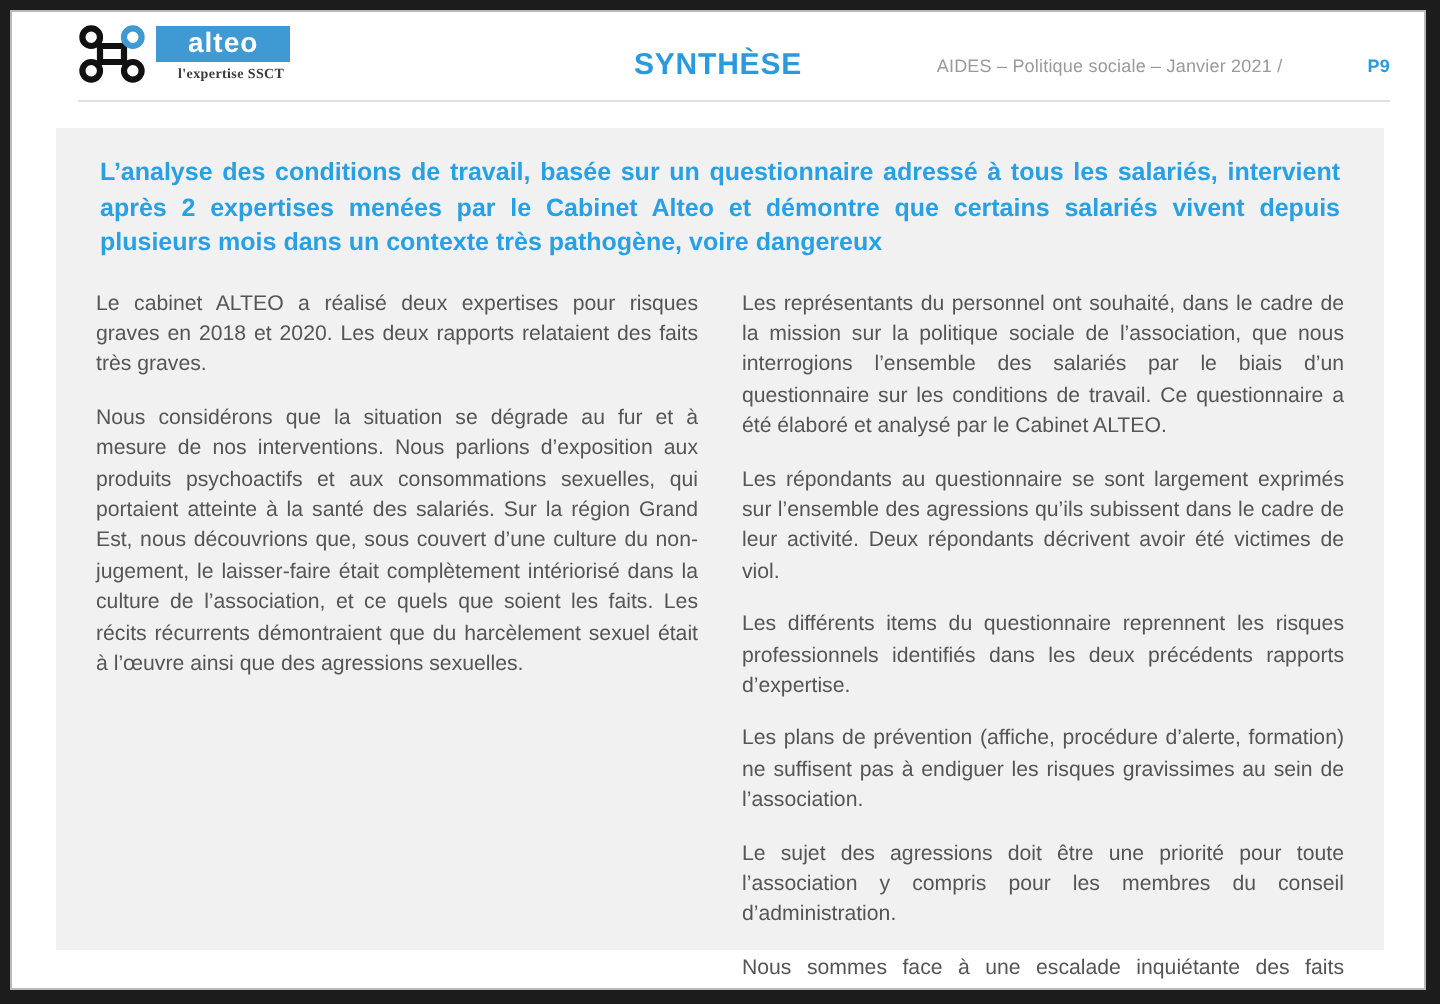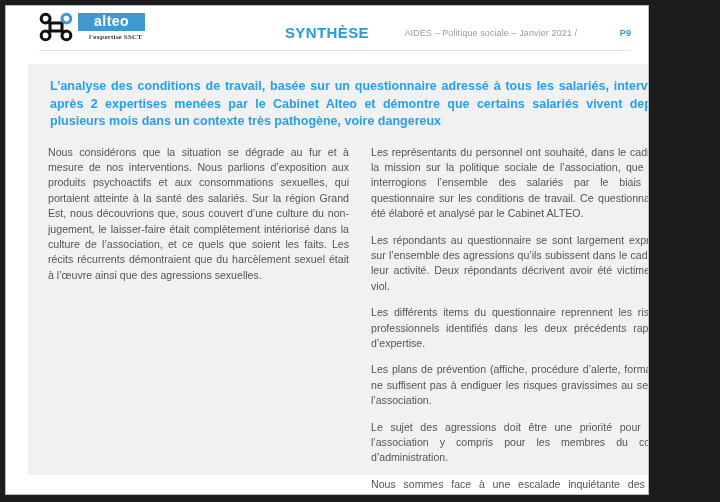--- a/index.html
+++ b/index.html
@@ -12,21 +12,21 @@
     height: 502px;
     overflow: hidden;
     font-family: "Liberation Sans", sans-serif;
   }
 
   
   #slide-frame {
     position: absolute;
     left: 5px;
     top: 5px;
-    width: 644px;
+    width: 708px;
     height: 490px;
     background: #ffffff;
     border: 1px solid #b9b9b9;
     box-sizing: border-box;
     overflow: hidden;
   }
 
   
   #slide-header {
     position: relative;
@@ -178,20 +178,21 @@
     <div id="header-rule"></div>
   </div>
 
   <div id="content-panel">
 
     <p id="lead-statement">L’analyse des conditions de travail, basée sur un questionnaire adressé à tous les salariés, intervient après 2 expertises menées par le Cabinet Alteo et démontre que certains salariés vivent depuis plusieurs mois dans un contexte très pathogène, voire dangereux</p>
 
     <div id="columns">
 
       <div class="text-column">
+        <p class="body-paragraph">Le cabinet ALTEO a réalisé deux expertises pour risques graves en 2018 et 2020. Les deux rapports relataient des faits très graves.</p>
         <p class="body-paragraph">Nous considérons que la situation se dégrade au fur et à mesure de nos interventions. Nous parlions d’exposition aux produits psychoactifs et aux consommations sexuelles, qui portaient atteinte à la santé des salariés. Sur la région Grand Est, nous découvrions que, sous couvert d’une culture du non-jugement, le laisser-faire était complètement intériorisé dans la culture de l’association, et ce quels que soient les faits. Les récits récurrents démontraient que du harcèlement sexuel était à l’œuvre ainsi que des agressions sexuelles.</p>
       </div>
 
       <div class="text-column">
         <p class="body-paragraph">Les représentants du personnel ont souhaité, dans le cadre de la mission sur la politique sociale de l’association, que nous interrogions l’ensemble des salariés par le biais d’un questionnaire sur les conditions de travail. Ce questionnaire a été élaboré et analysé par le Cabinet ALTEO.</p>
         <p class="body-paragraph">Les répondants au questionnaire se sont largement exprimés sur l’ensemble des agressions qu’ils subissent dans le cadre de leur activité. Deux répondants décrivent avoir été victimes de viol.</p>
         <p class="body-paragraph">Les différents items du questionnaire reprennent les risques professionnels identifiés dans les deux précédents rapports d’expertise.</p>
         <p class="body-paragraph">Les plans de prévention (affiche, procédure d’alerte, formation) ne suffisent pas à endiguer les risques gravissimes au sein de l’association.</p>
         <p class="body-paragraph">Le sujet des agressions doit être une priorité pour toute l’association y compris pour les membres du conseil d’administration.</p>
         <p class="body-paragraph">Nous sommes face à une escalade inquiétante des faits rapportés, justifiant un signalement au procureur.</p>

